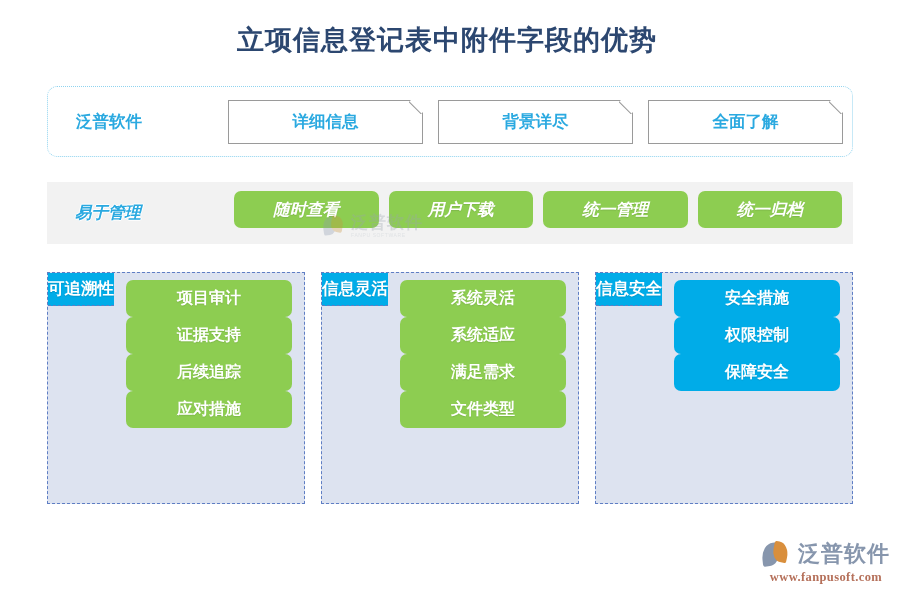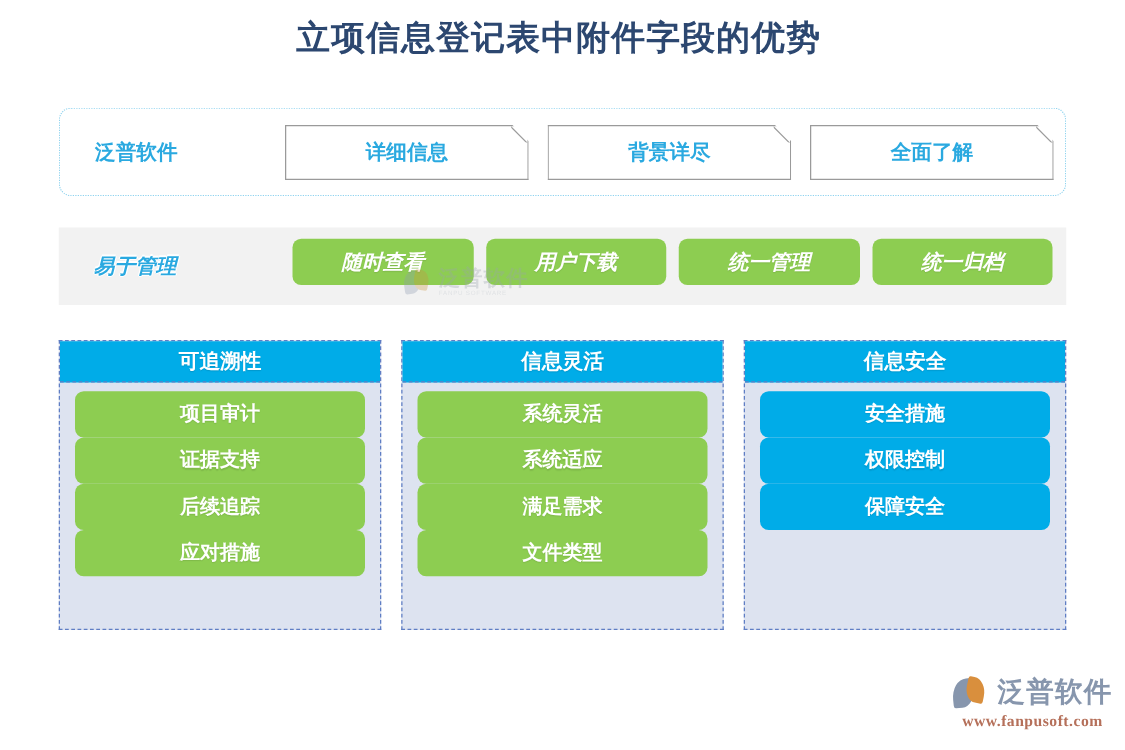--- a/index.html
+++ b/index.html
@@ -21,21 +21,21 @@
     position: relative;
     width: 900px;
     height: 600px;
     background: #ffffff;
   }
 
   
   .title {
     position: absolute;
     left: 0;
-    top: 12px;
+    top: 22px;
     width: 894px;
     text-align: center;
     font-size: 27px;
     font-weight: bold;
     color: #2c4770;
     letter-spacing: 1px;
     line-height: 36px;
   }
 
   
@@ -179,21 +179,21 @@
     display: flex;
     justify-content: space-between;
   }
 
   .column {
     width: 258px;
     height: 232px;
     background: #dde3f0;
     border: 1px dashed #5f7ec4;
     display: flex;
-    flex-direction: column;
+    flex-direction: row;
   }
 
   .col-header {
     height: 33px;
     background: #00ace8;
     border-bottom: 1px dashed #5f7ec4;
     display: flex;
     align-items: center;
     justify-content: center;
     font-size: 16.5px;

